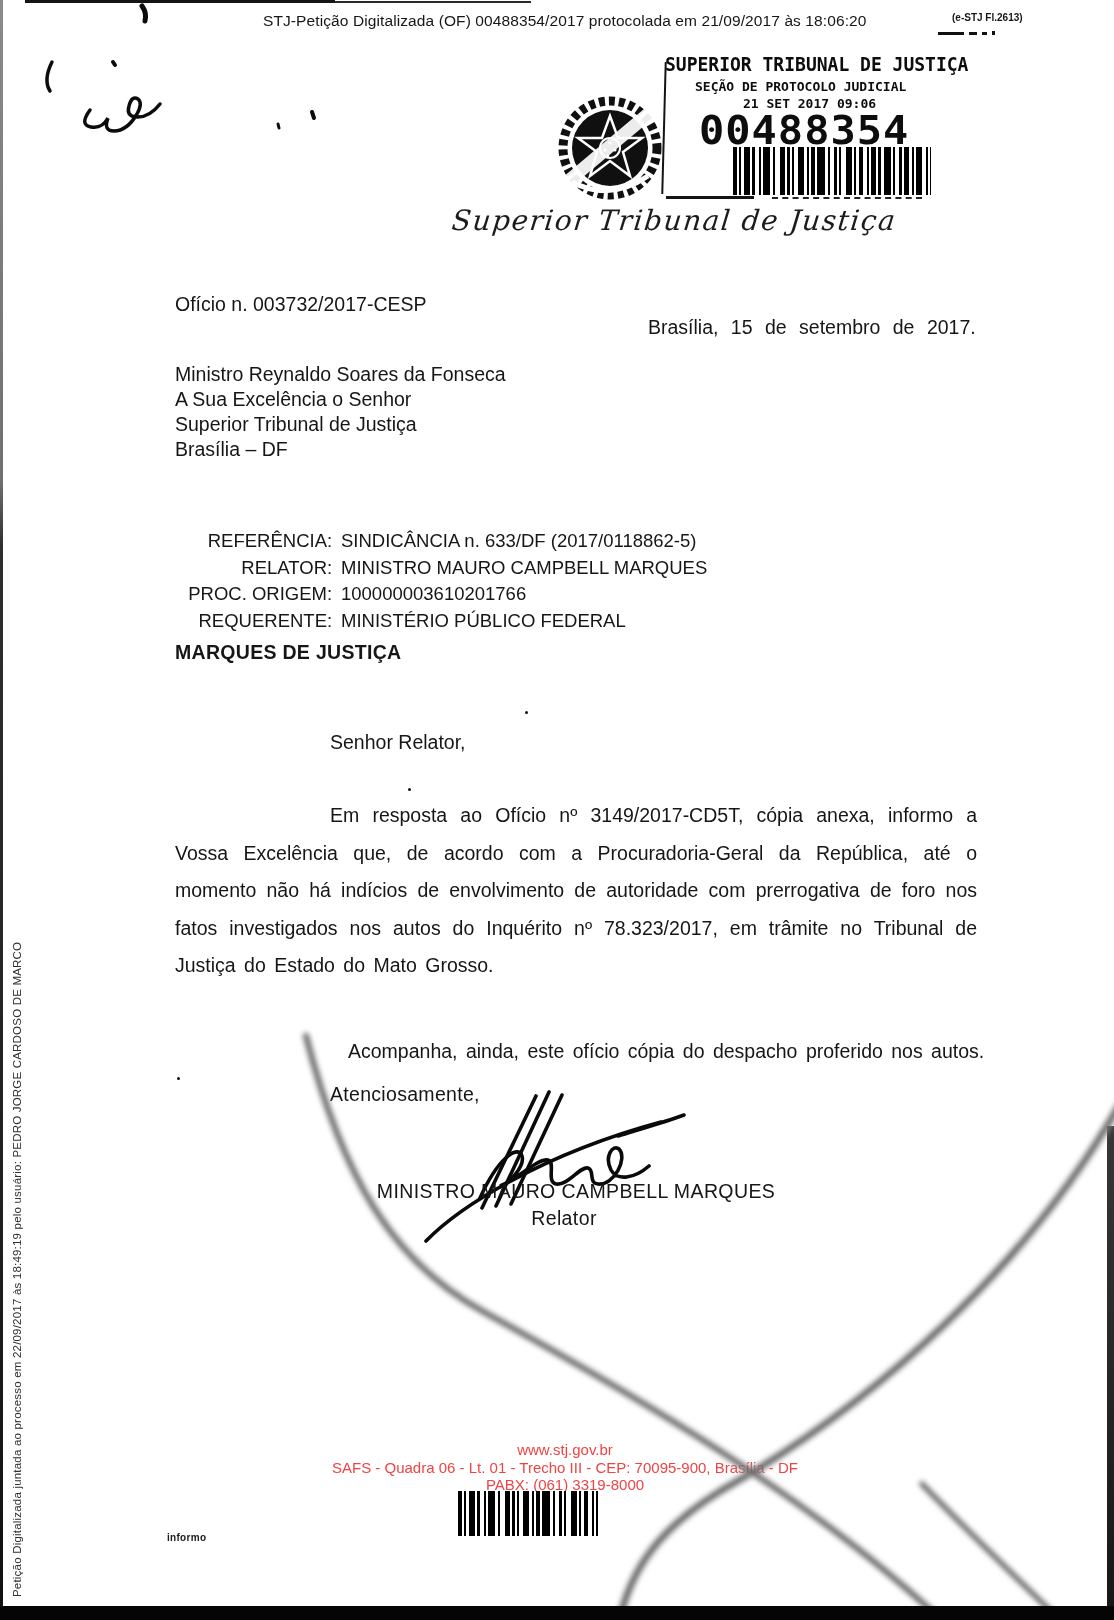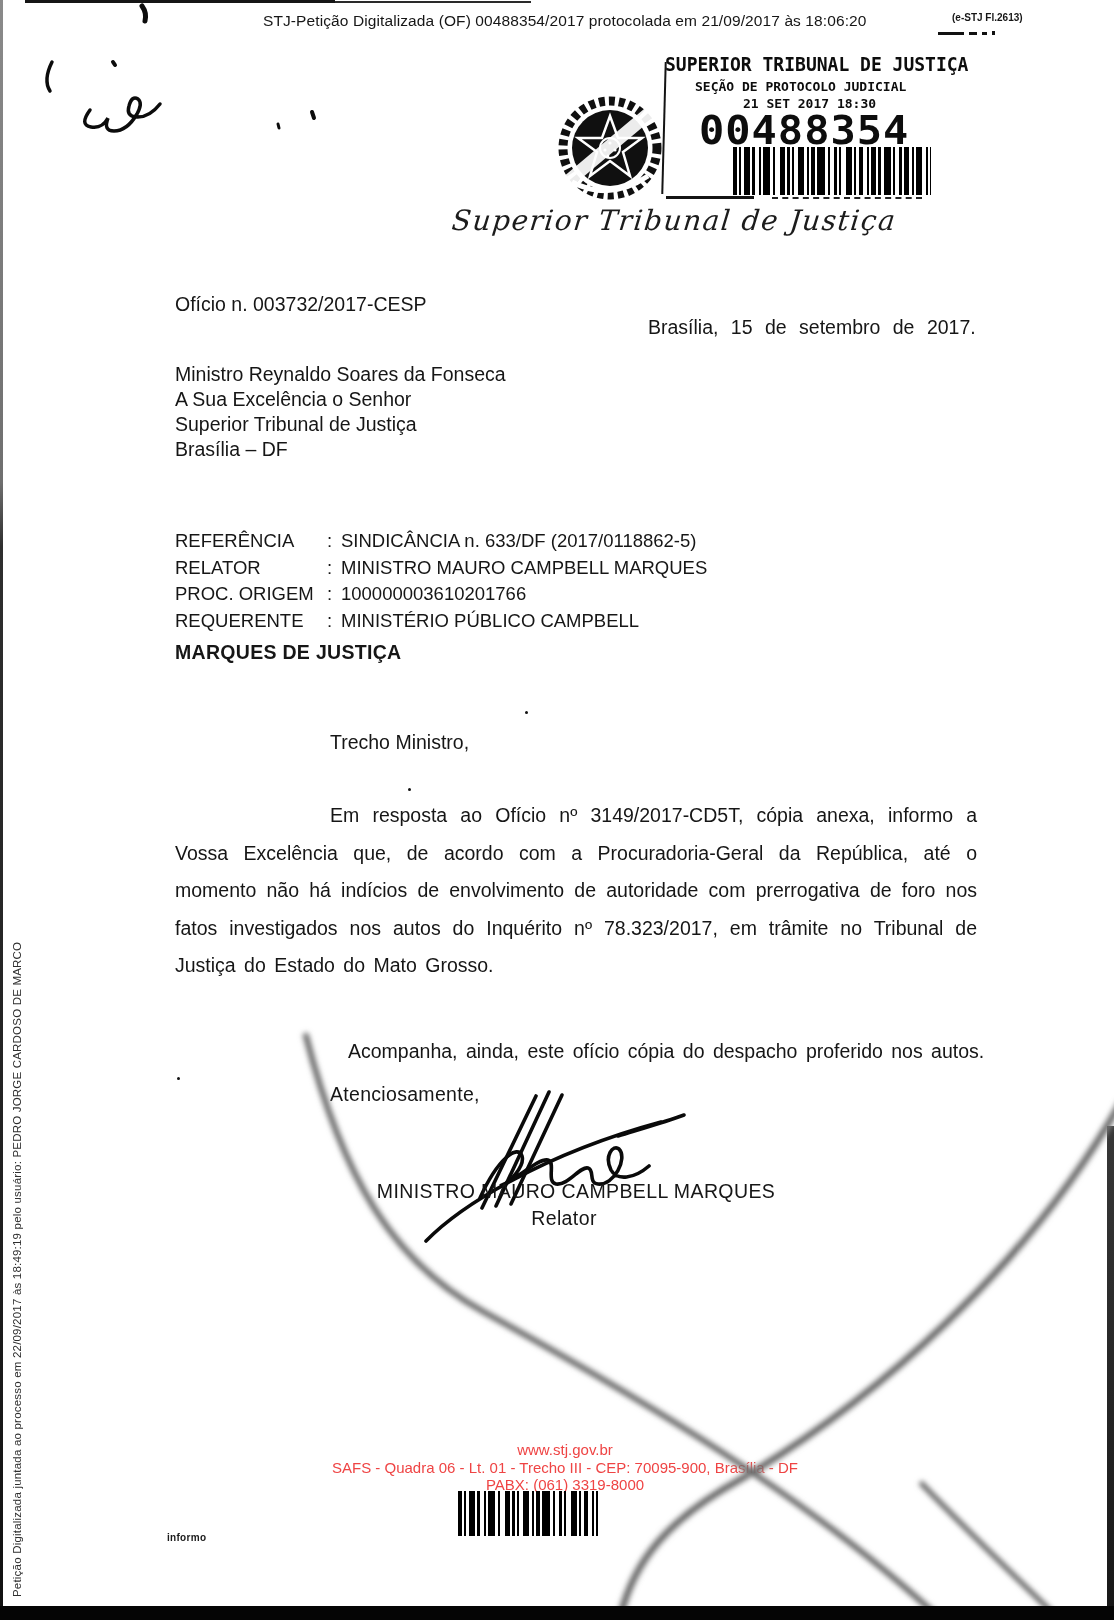--- a/index.html
+++ b/index.html
@@ -38,21 +38,21 @@
   
   .emblem{left:550px;top:90px;}
   .script-title{left:452px;top:204px;font-family:"DejaVu Serif",serif;font-style:italic;
     font-size:28px;letter-spacing:1.5px;color:#1c1c1c;transform:skewX(-6deg);white-space:nowrap;}
   
   .oficio{left:175px;top:293px;font-size:19.5px;}
   .dateline{left:648px;top:316px;font-size:19.5px;word-spacing:7px;}
   .addressee{left:175px;top:362px;font-size:19.5px;line-height:25px;}
   .refblock{left:175px;top:528px;font-size:18.5px;line-height:26.5px;}
   .refrow{display:flex;}
-  .reflabel{width:152px;flex:0 0 152px;}
+  .reflabel{width:152px;flex:0 0 152px;text-align:right;}
   .refcolon{width:14px;flex:0 0 14px;}
   .refvalue{white-space:nowrap;}
   .secrecy{left:175px;top:641px;font-size:19.5px;font-weight:bold;letter-spacing:.3px;}
   .salutation{left:330px;top:731px;font-size:19.5px;}
   .para{left:175px;width:802px;font-size:19.5px;line-height:37.5px;
     text-align:justify;text-align-last:left;text-indent:155px;word-spacing:3px;}
   .para1{top:797px;}
   .para2{top:1015px;}
   .closing{left:330px;top:1083px;font-size:19.5px;letter-spacing:.3px;}
   .signblock{left:175px;top:1180px;width:802px;text-align:center;font-size:19.5px;letter-spacing:.4px;}
@@ -109,21 +109,21 @@
         <circle cx="58" cy="66" r="1.4"></circle>
     </g>
     <path d="M22,92 Q60,112 98,86" fill="none" stroke="#ffffff" stroke-width="5"></path>
     <rect x="-12" y="50" width="146" height="13" fill="#ffffff" opacity="0.92" transform="rotate(-40 60 58)"></rect>
   </svg>
 
   <div class="abs stamp-vline"></div>
   <div class="abs stamp">
     <div class="stamp-l1">SUPERIOR TRIBUNAL DE JUSTIÇA</div>
     <div class="stamp-l2">SEÇÃO DE PROTOCOLO JUDICIAL</div>
-    <div class="stamp-l3">21 SET 2017 18:30</div>
+    <div class="stamp-l3">21 SET 2017 09:06</div>
     <div class="stamp-num">00488354</div>
   </div>
   <div class="abs barcode bc1"><i style="width: 4px;"></i><span style="display: inline-block; width: 2px;"></span><i style="width: 2px;"></i><span style="display: inline-block; width: 3px;"></span><i style="width: 6px;"></i><span style="display: inline-block; width: 2px;"></span><i style="width: 3px;"></i><span style="display: inline-block; width: 4px;"></span><i style="width: 2px;"></i><span style="display: inline-block; width: 2px;"></span><i style="width: 7px;"></i><span style="display: inline-block; width: 3px;"></span><i style="width: 2px;"></i><span style="display: inline-block; width: 5px;"></span><i style="width: 5px;"></i><span style="display: inline-block; width: 2px;"></span><i style="width: 3px;"></i><span style="display: inline-block; width: 2px;"></span><i style="width: 2px;"></i><span style="display: inline-block; width: 4px;"></span><i style="width: 6px;"></i><span style="display: inline-block; width: 3px;"></span><i style="width: 2px;"></i><span style="display: inline-block; width: 2px;"></span><i style="width: 4px;"></i><span style="display: inline-block; width: 2px;"></span><i style="width: 8px;"></i><span style="display: inline-block; width: 3px;"></span><i style="width: 2px;"></i><span style="display: inline-block; width: 4px;"></span><i style="width: 3px;"></i><span style="display: inline-block; width: 2px;"></span><i style="width: 2px;"></i><span style="display: inline-block; width: 5px;"></span><i style="width: 6px;"></i><span style="display: inline-block; width: 2px;"></span><i style="width: 2px;"></i><span style="display: inline-block; width: 3px;"></span><i style="width: 4px;"></i><span style="display: inline-block; width: 4px;"></span><i style="width: 2px;"></i><span style="display: inline-block; width: 2px;"></span><i style="width: 5px;"></i><span style="display: inline-block; width: 2px;"></span><i style="width: 3px;"></i><span style="display: inline-block; width: 3px;"></span><i style="width: 7px;"></i><span style="display: inline-block; width: 2px;"></span><i style="width: 2px;"></i><span style="display: inline-block; width: 4px;"></span><i style="width: 3px;"></i><span style="display: inline-block; width: 2px;"></span><i style="width: 5px;"></i><span style="display: inline-block; width: 3px;"></span><i style="width: 2px;"></i><span style="display: inline-block; width: 2px;"></span><i style="width: 6px;"></i><span style="display: inline-block; width: 4px;"></span><i style="width: 2px;"></i><span style="display: inline-block; width: 2px;"></span><i style="width: 4px;"></i><span style="display: inline-block; width: 3px;"></span><span style="display: inline-block; width: 2px;"></span><span style="display: inline-block; width: 2px;"></span><span style="display: inline-block; width: 5px;"></span><span style="display: inline-block; width: 2px;"></span><span style="display: inline-block; width: 2px;"></span></div>
   <div class="abs stamp-uline1"></div>
   <div class="abs stamp-uline2"></div>
 
   <div class="abs script-title">Superior Tribunal de Justiça</div>
 
   <div class="abs oficio">Ofício n. 003732/2017-CESP</div>
   <div class="abs dateline">Brasília, 15 de setembro de 2017.</div>
@@ -147,26 +147,26 @@
       <span class="refvalue">MINISTRO MAURO CAMPBELL MARQUES</span>
     </div>
     <div class="refrow">
       <span class="reflabel">PROC. ORIGEM</span>
       <span class="refcolon">:</span>
       <span class="refvalue">100000003610201766</span>
     </div>
     <div class="refrow">
       <span class="reflabel">REQUERENTE</span>
       <span class="refcolon">:</span>
-      <span class="refvalue">MINISTÉRIO PÚBLICO CAMPBELL</span>
+      <span class="refvalue">MINISTÉRIO PÚBLICO FEDERAL</span>
     </div>
   </div>
 
   <div class="abs secrecy">MARQUES DE JUSTIÇA</div>
-  <div class="abs salutation">Trecho Ministro,</div>
+  <div class="abs salutation">Senhor Relator,</div>
   <p class="abs para para1" style="margin:0">Em resposta ao Ofício nº 3149/2017-CD5T, cópia anexa, informo a Vossa Excelência que, de acordo com a Procuradoria-Geral da República, até o momento não há indícios de envolvimento de autoridade com prerrogativa de foro nos fatos investigados nos autos do Inquérito nº 78.323/2017, em trâmite no Tribunal de Justiça do Estado do Mato Grosso.</p>
   <p class="abs para para2" style="margin:18px">Acompanha, ainda, este ofício cópia do despacho proferido nos autos.</p>
   <div class="abs closing">Atenciosamente,</div>
 
   <svg class="abs" style="left:418px;top:1086px;" width="275" height="165" viewBox="0 0 275 165">
     <g fill="none" stroke="#0a0a0a" stroke-width="3.6" stroke-linecap="round">
       <path d="M118,10 L64,122"></path>
       <path d="M131,6 L78,120"></path>
       <path d="M144,9 L93,118"></path>
       <path d="M62,112 C80,72 100,58 104,70 C107,80 92,97 82,100 C100,93 120,72 130,74 C138,76 128,96 138,98 C150,100 162,80 170,82 C177,84 170,97 180,98 C196,100 210,72 201,63 C195,58 186,70 193,84 C199,95 216,93 231,80"></path>

